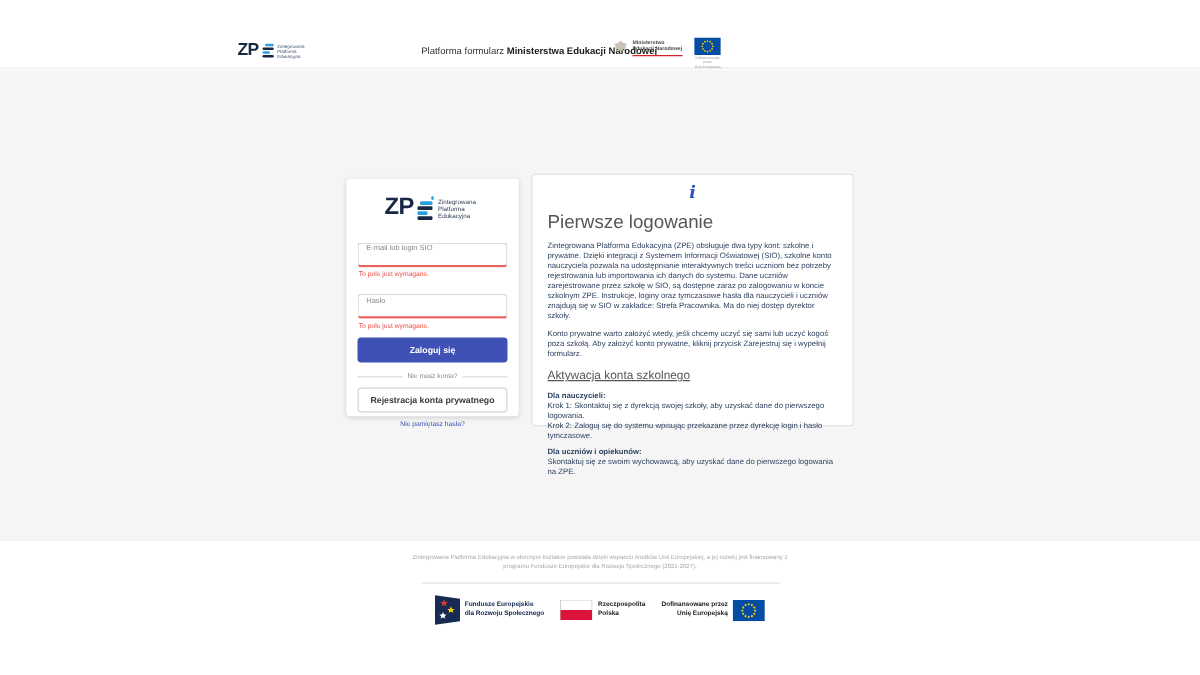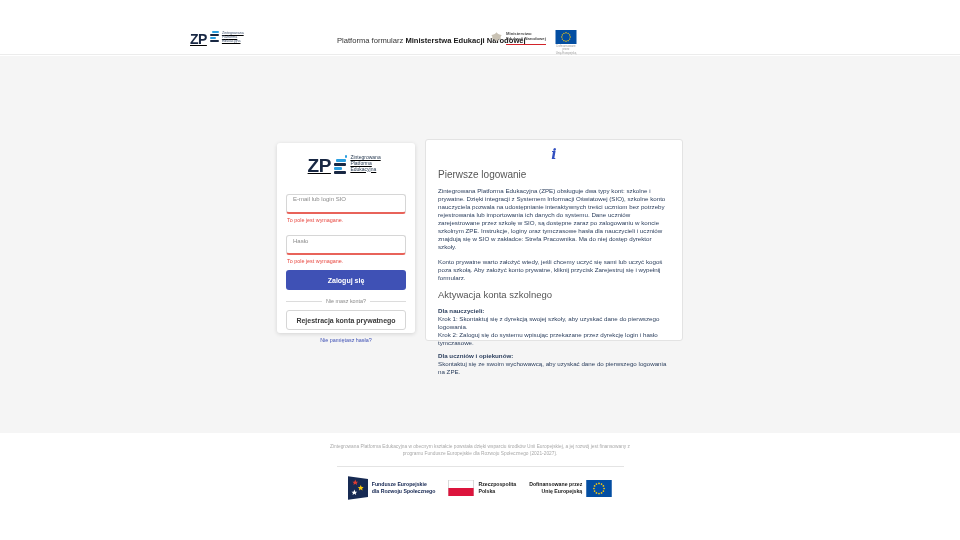--- a/index.html
+++ b/index.html
@@ -1,21 +1,21 @@
 <!DOCTYPE html>
 <html><head>
 <meta charset="utf-8">
 <style>
   * { margin:0; padding:0; box-sizing:border-box; }
   html,body { width:960px; height:540px; background:#fff; font-family:"Liberation Sans", sans-serif; }
   .page { position:relative; width:960px; height:540px; overflow:hidden; background:#fff; }
 
   
   .header { position:absolute; top:0; left:0; width:960px; height:55px; background:#fff; border-bottom:1px solid #ececec; z-index:2; }
-  .zpe-logo { display:flex; align-items:flex-start; gap:3px;text-decoration:underline; }
+  .zpe-logo { display:flex; align-items:flex-end; gap:3px; }
   .zpe-zp { font-weight:bold; color:#182743; letter-spacing:-0.5px; }
   .zpe-e { display:flex; flex-direction:column; align-items:flex-start; }
   .zpe-e i { display:block; border-radius:1px; }
   .zpe-tag { color:#41536e; line-height:1.15; }
   .zpe-header { position:absolute; left:190px; top:31px; }
   .zpe-header .zpe-zp { font-size:14px; }
   .zpe-header .zpe-e i { height:2px; margin-bottom:1px; }
   .zpe-header .e1 { width:7px; background:#2b9fe0; margin-left:2px; }
   .zpe-header .e2 { width:9px; background:#182743; }
   .zpe-header .e3 { width:6px; background:#2b9fe0; }
@@ -52,23 +52,23 @@
   .btn-primary { display:block; width:100%; height:20px; background:#3f51b5; border:none; border-radius:3px; color:#fff; font-weight:bold; font-size:7px; font-family:"Liberation Sans", sans-serif; margin-top:6px; cursor:pointer; }
   .divider { display:flex; align-items:center; gap:4px; margin:8px 0 6px 0; }
   .divider:before, .divider:after { content:""; flex:1; height:1px; background:#dcdcdc; }
   .divider span { font-size:5.4px; color:#8a8a8a; white-space:nowrap; }
   .btn-outline { display:block; width:100%; height:20px; background:#fff; border:1px solid #d6d6d6; border-radius:3px; color:#3a3a3a; font-weight:bold; font-size:7px; font-family:"Liberation Sans", sans-serif; cursor:pointer; }
   .forgot { display:block; text-align:center; font-size:5.4px; color:#3f51b5; margin-top:7px; text-decoration:none; }
 
   
   .info-card { position:absolute; left:425px; top:83px; width:258px; height:202px; background:#fff; border:1px solid #e3e3e3; border-radius:3px; padding:5px 12px 8px 12px; }
   .info-icon { text-align:center; font-family:"DejaVu Serif", serif; font-style:italic; font-weight:bold; font-size:14px; color:#3350c0; line-height:1; margin-top:2px; }
-  .info-h { font-size:10px; font-weight:normal; color:#565656; margin:8px 0 7px 0; }
+  .info-h { font-size:15px; font-weight:normal; color:#565656; margin:8px 0 7px 0; }
   .info-p { font-size:6.2px; line-height:8px; color:#2e415f; margin-bottom:7px; }
-  .info-h2 { font-size:9.5px; font-weight:normal; color:#565656; margin:4px 0 7px 0; }
+  .info-h2 { font-size:9.5px; font-weight:normal; color:#565656; margin:4px 0 7px 0;text-decoration:underline; }
   .info-label { font-size:6.2px; line-height:8px; font-weight:bold; color:#2e415f; margin-top:5px; }
   .info-line { font-size:6.2px; line-height:8px; color:#2e415f; }
 
   
   .footer { position:absolute; top:433px; left:0; width:960px; height:107px; background:#fff; }
   .footer-note { width:306px; margin:10px auto 0 auto; text-align:center; font-size:4.8px; line-height:1.5; color:#a9a9a9; }
   .footer-divider { width:287px; height:1px; background:#e4e4e4; margin:9px auto 0 auto; }
   .footer-logos { display:flex; align-items:center; justify-content:center; gap:13px; margin-top:9px; }
   .flogo { display:flex; align-items:center; gap:4px; }
   .flogo-text { font-size:5.2px; font-weight:bold; color:#10224e; line-height:1.35; }

